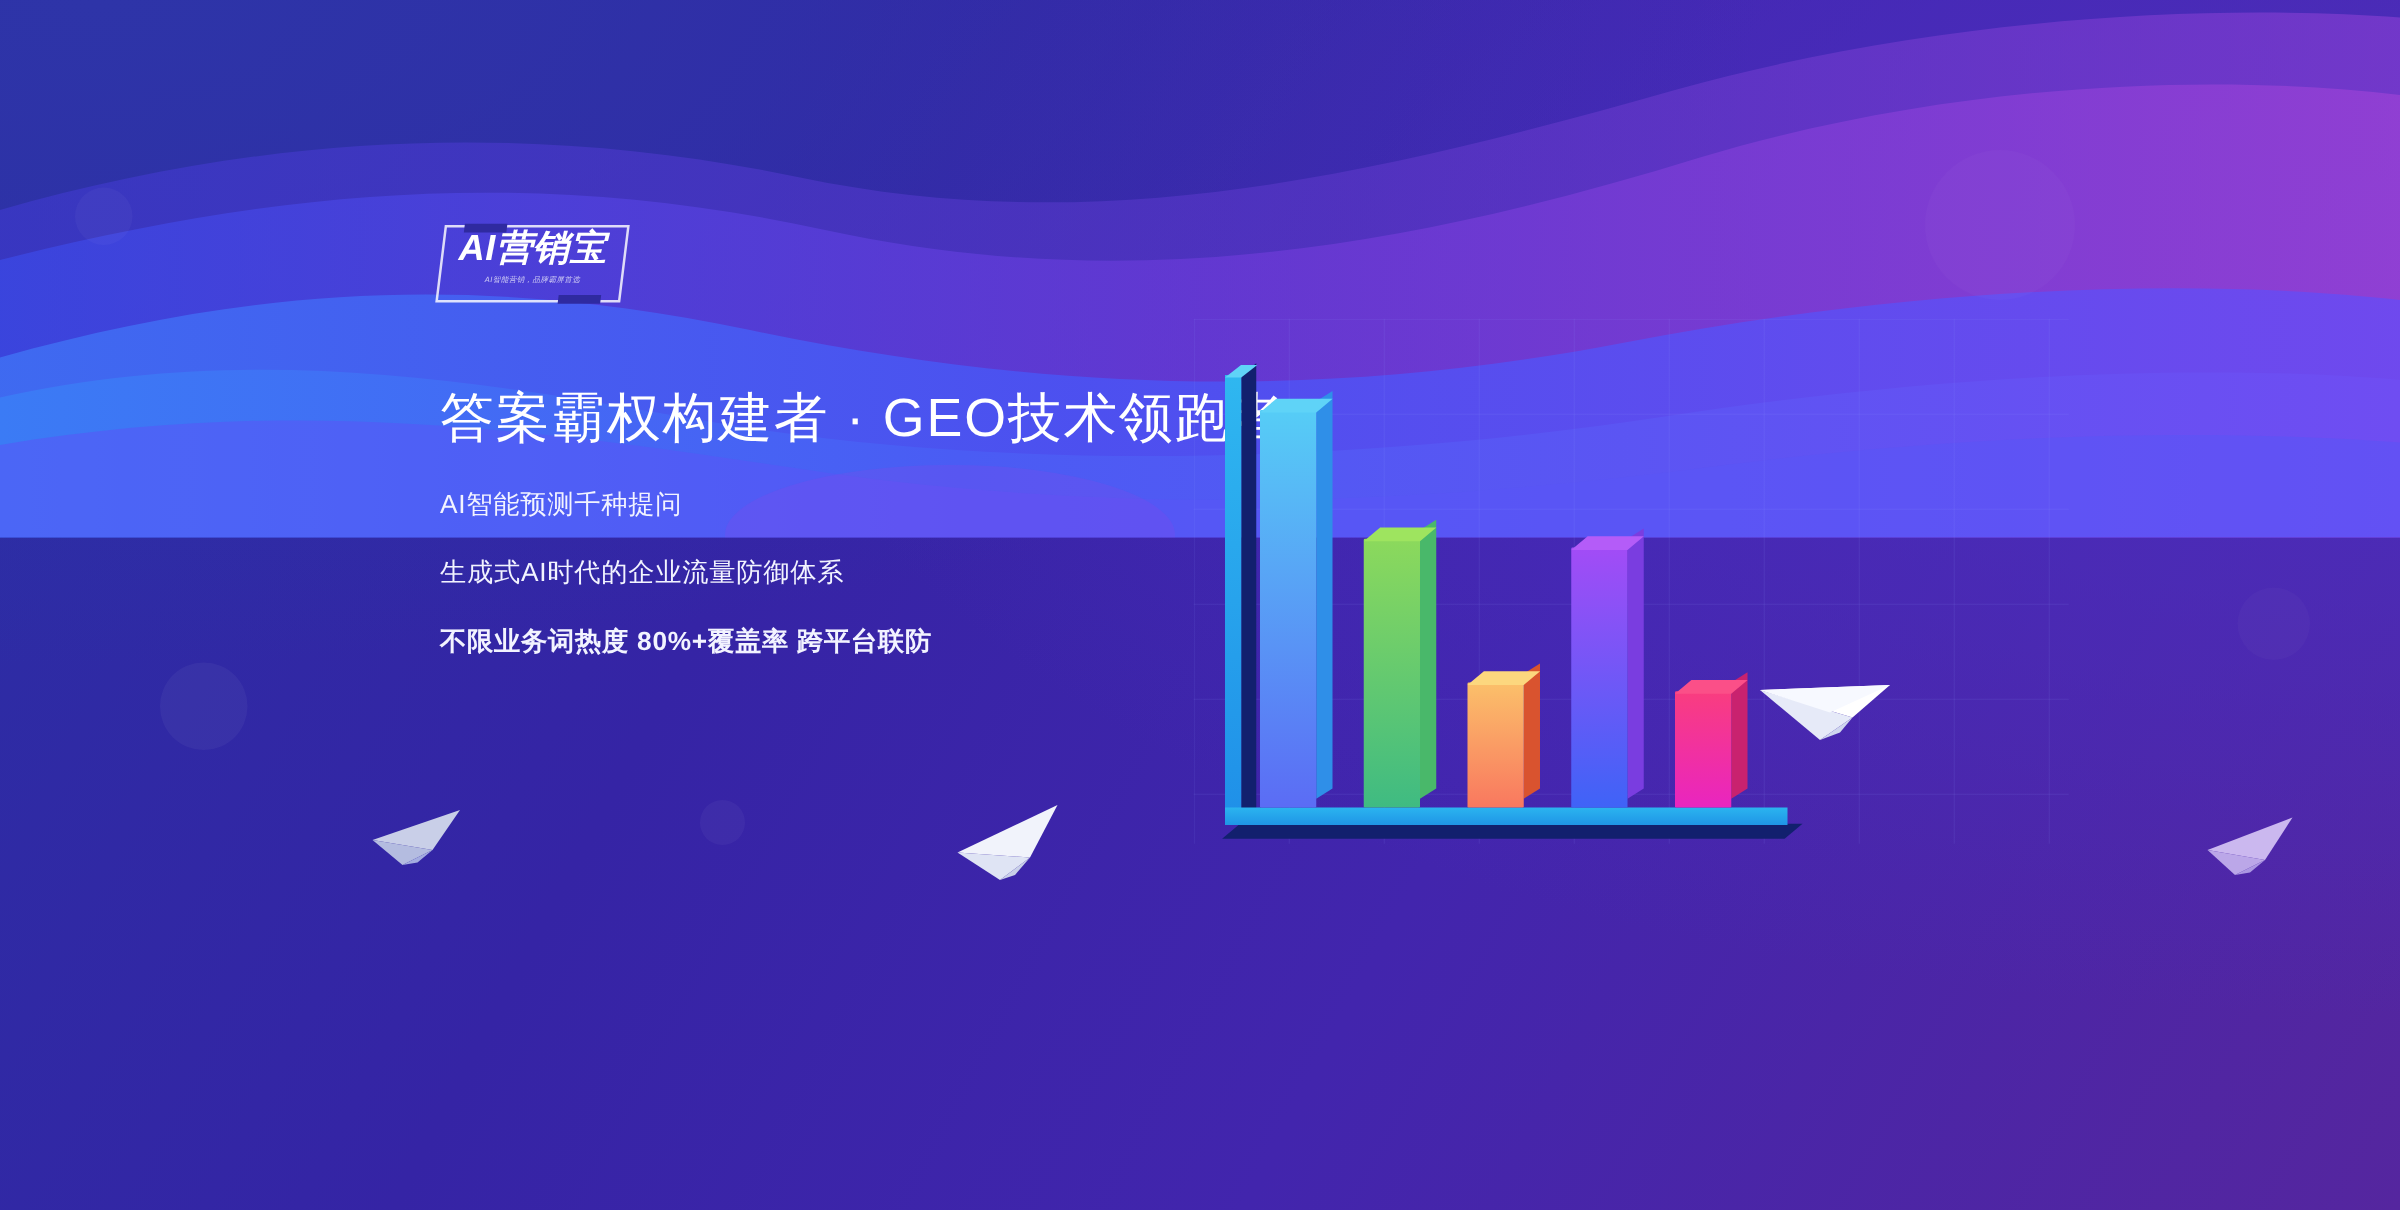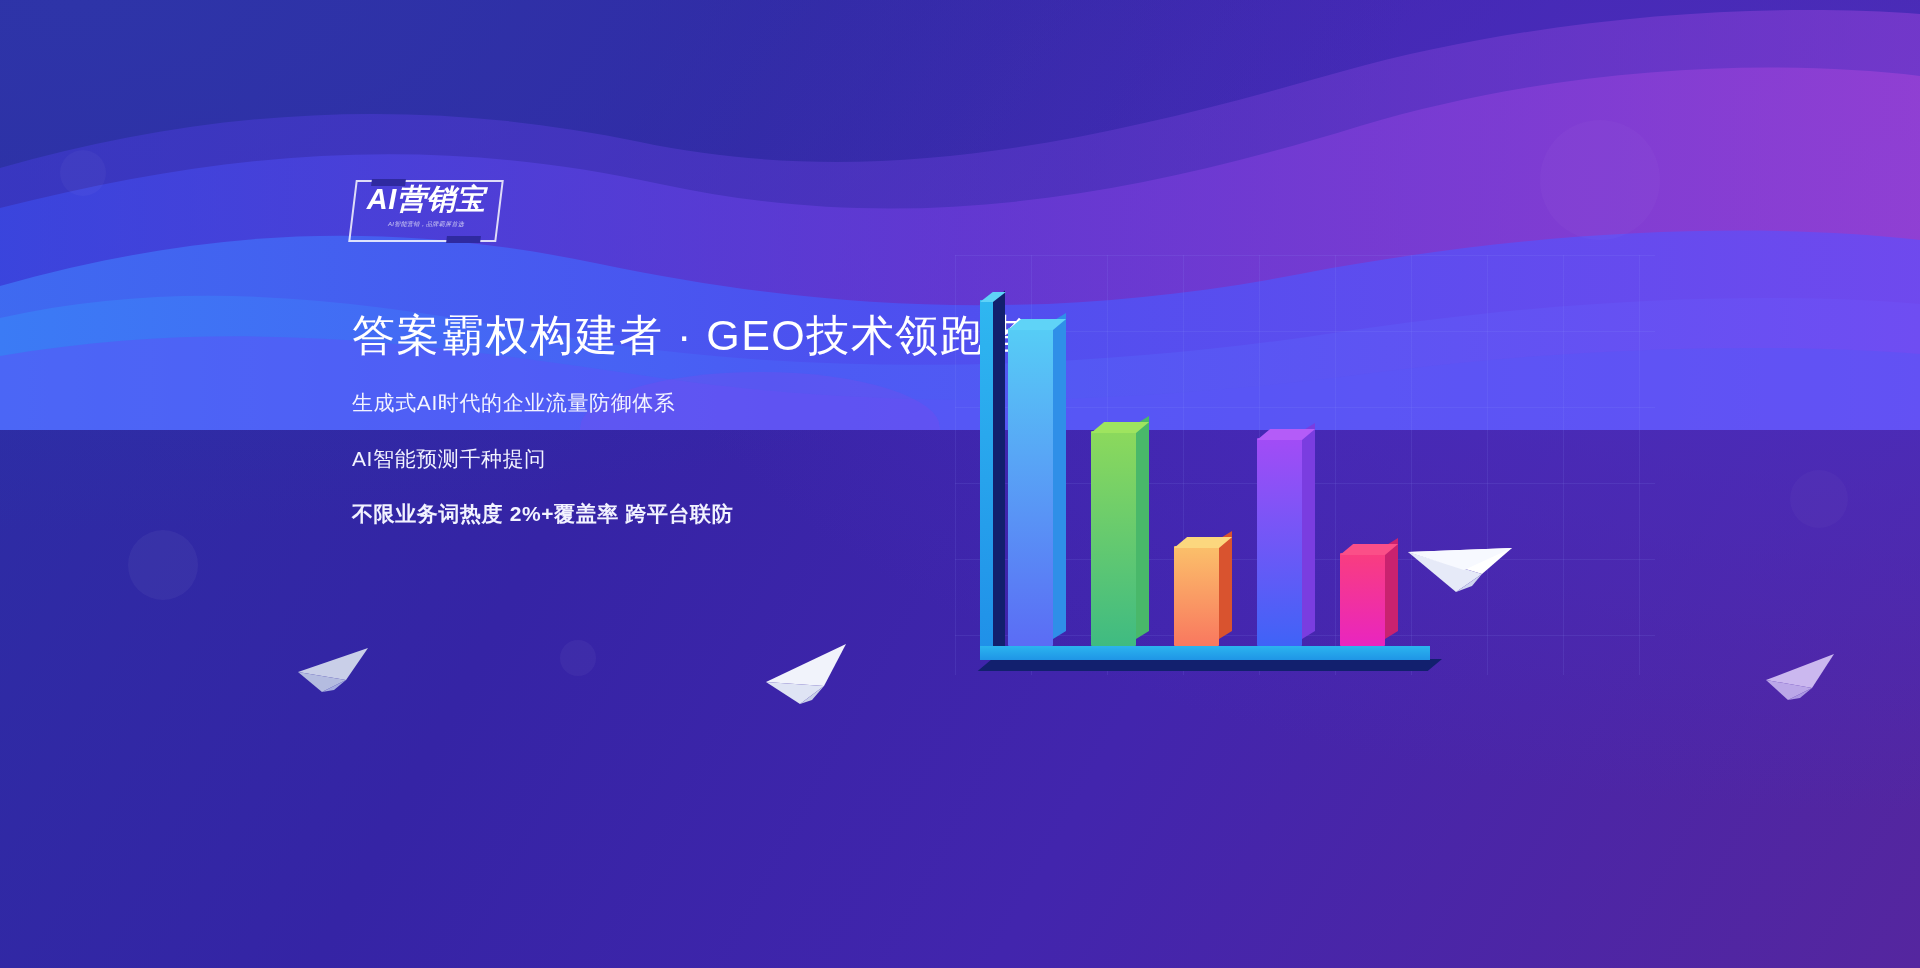--- a/index.html
+++ b/index.html
@@ -206,23 +206,23 @@
   </div>
 
   <div id="logo-block">
     <div class="logo-frame"></div>
     <div class="logo-text">AI营销宝</div>
     <div class="logo-sub">AI智能营销，品牌霸屏首选</div>
   </div>
 
   <div id="copy">
     <div class="headline">答案霸权构建者 · GEO技术领跑者</div>
+    <div class="subline sub-2">AI智能预测千种提问</div>
     <div class="subline sub-1">生成式AI时代的企业流量防御体系</div>
-    <div class="subline sub-2">AI智能预测千种提问</div>
-    <div class="subline sub-4">不限业务词热度 2%+覆盖率 跨平台联防</div>
+    <div class="subline sub-4">不限业务词热度 80%+覆盖率 跨平台联防</div>
   </div>
 
   <div id="chart">
     <div class="axis-y-side"></div>
     <div class="axis-y">
       <div class="axis-y-top"></div>
     </div>
     <div class="axis-base-front"></div>
     <div class="axis-base"></div>
     <div class="bars" id="bars">

